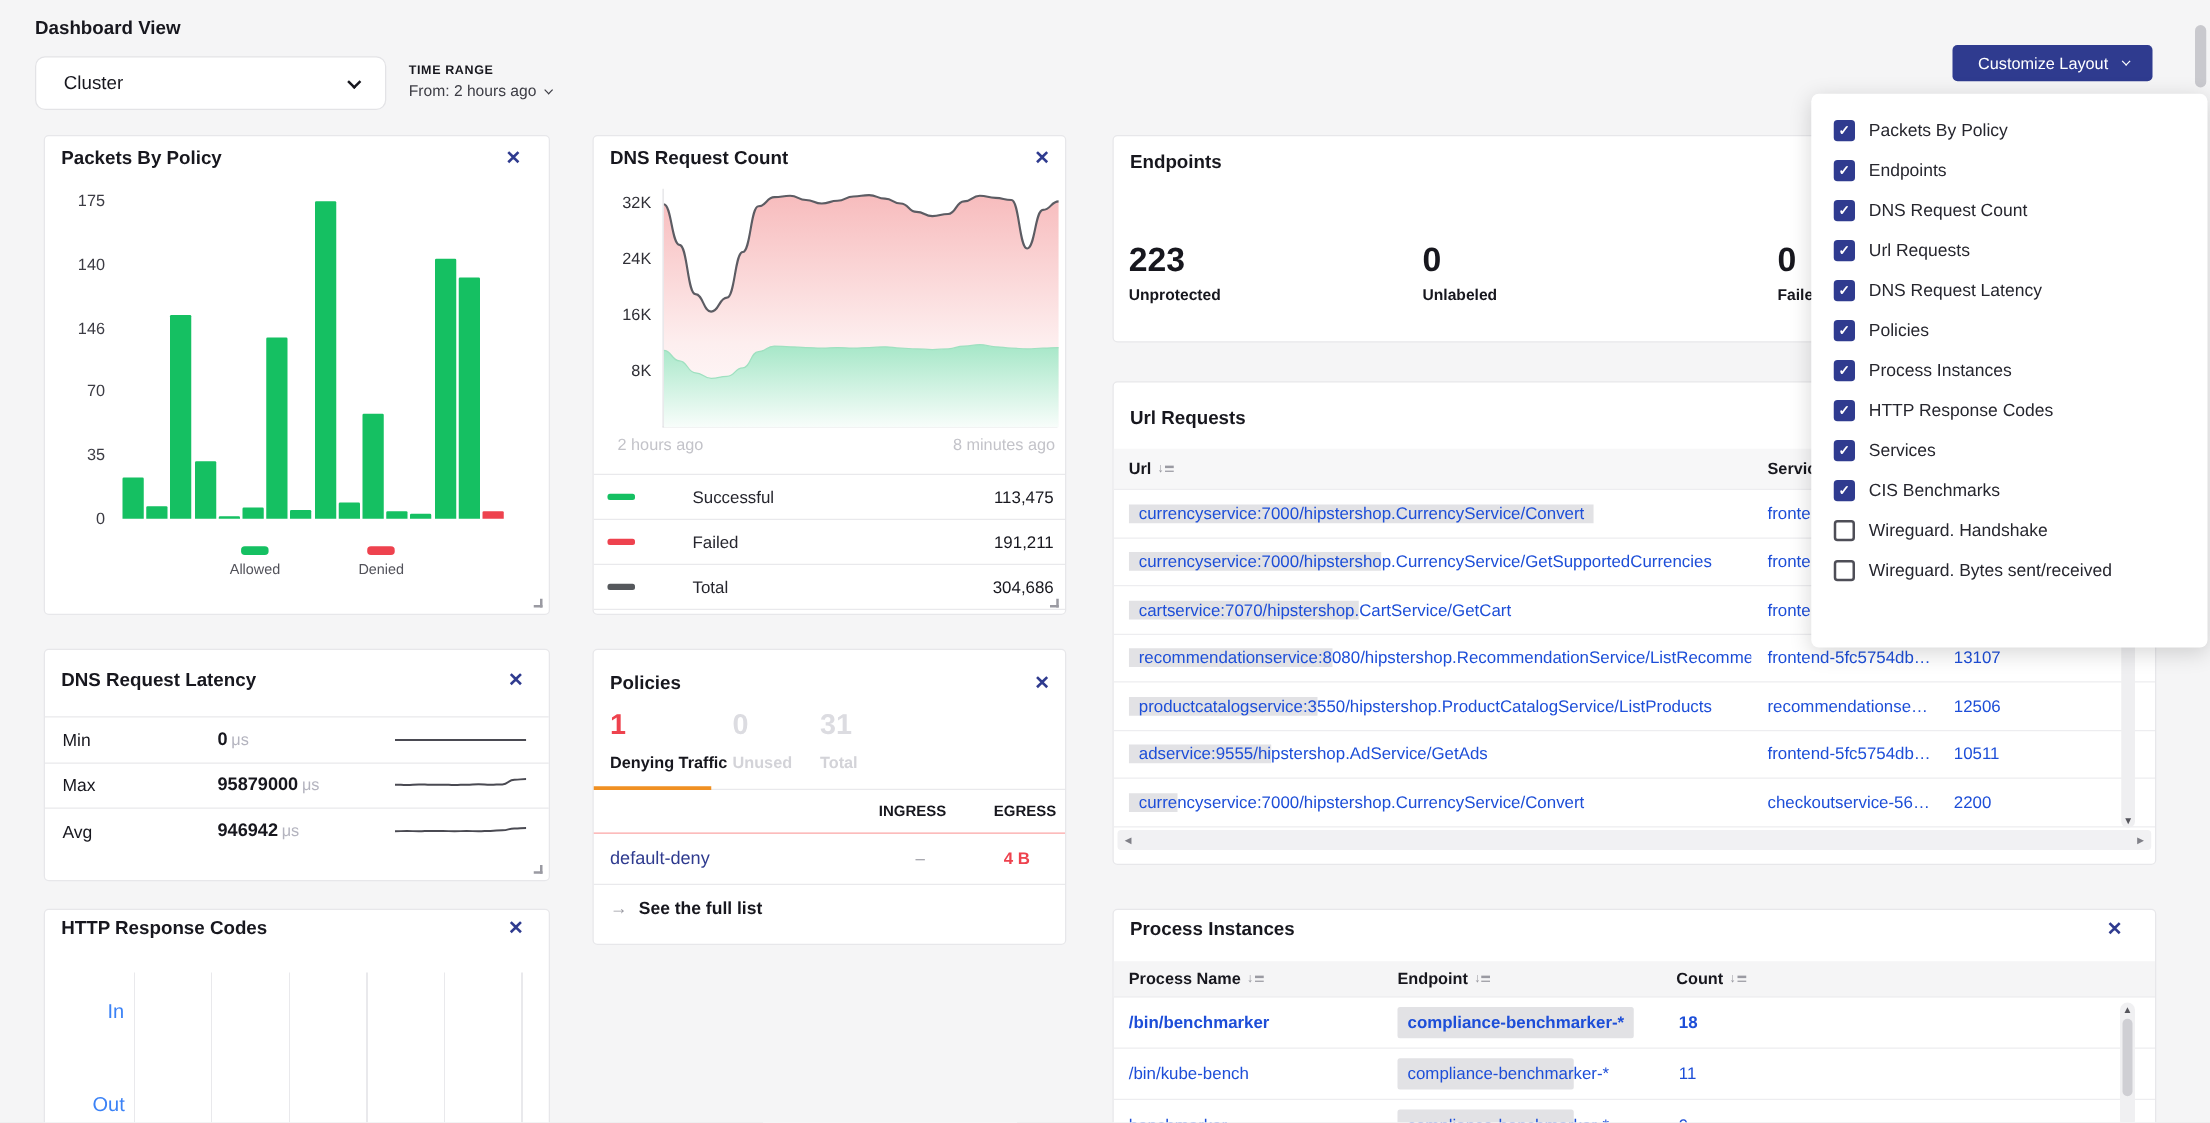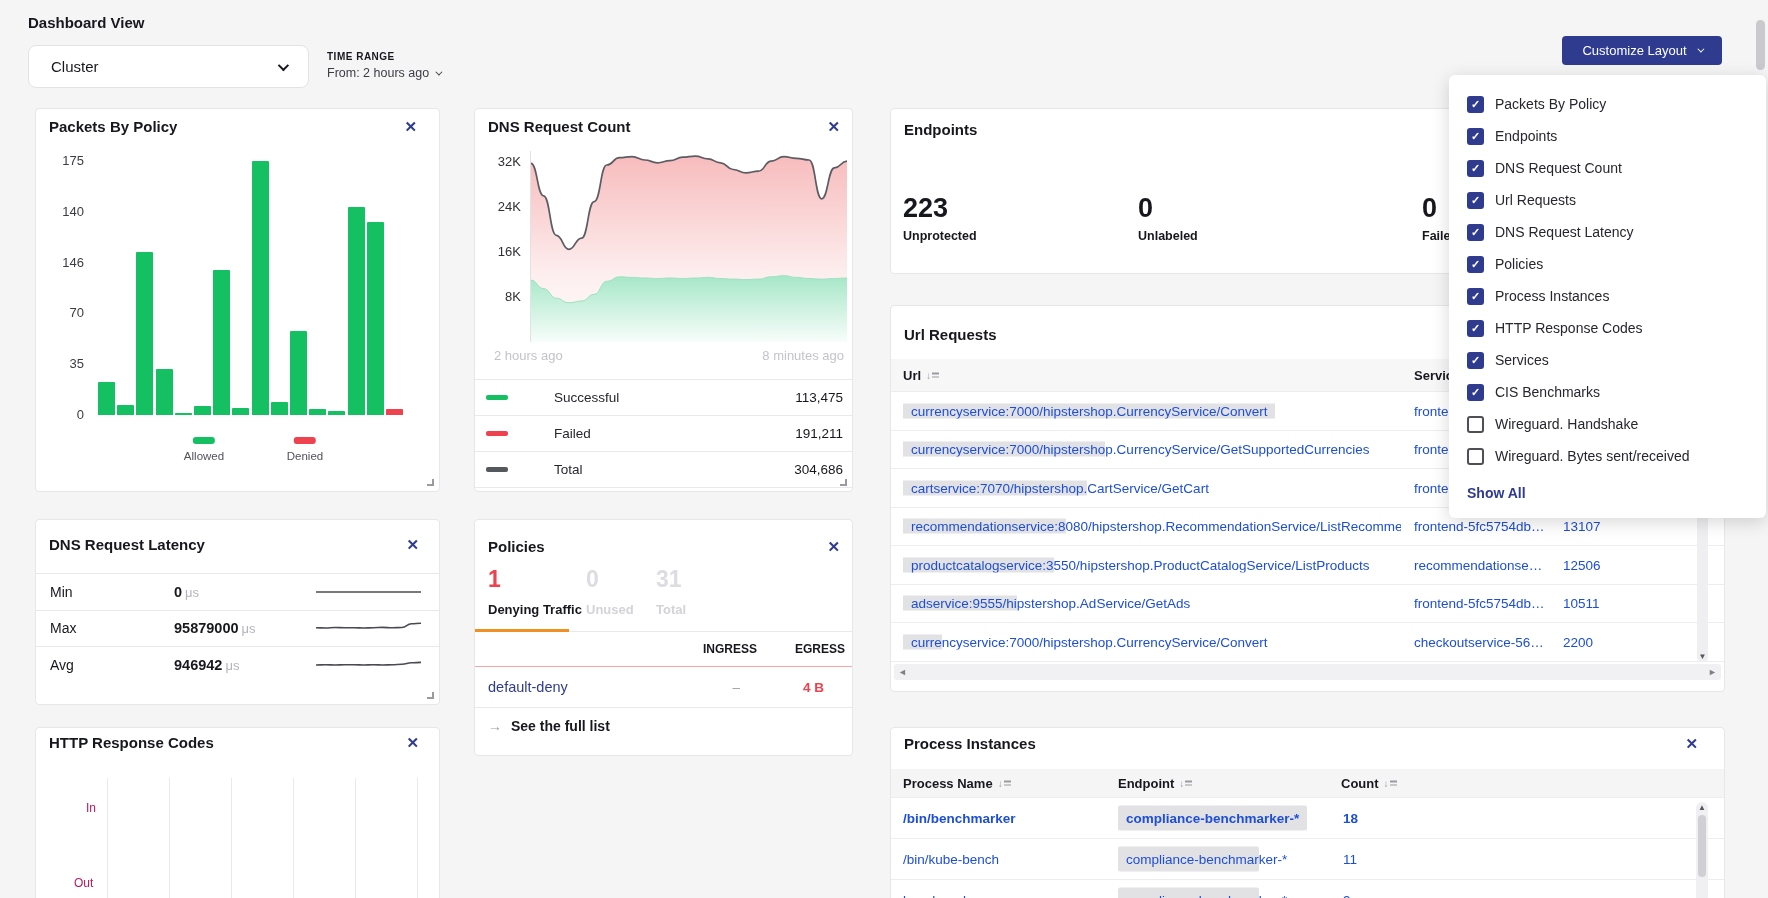--- a/index.html
+++ b/index.html
@@ -109,21 +109,21 @@
   .pol-row{position:absolute;left:0;top:146px;width:100%;height:42px;border-top:1px solid #fca5a5;border-bottom:1px solid #e9e9ec}
   .pol-row span{position:absolute;top:50%;transform:translateY(-50%)}
   .pol-name{left:13px;font-size:14.5px;color:#2f3b8f;cursor:pointer}
   .pol-ing{right:112px;font-size:13.5px;color:#9b9ba3}
   .pol-egr{right:28px;font-size:13.5px;font-weight:600;color:#ee424e}
   .pol-footer{position:absolute;left:13px;top:198px;display:flex;gap:9px;align-items:center;font-size:14px;font-weight:600;color:#17171e;cursor:pointer}
   .pol-footer .arr{color:#9b9ba3;font-weight:400}
 
   
   #http-grid{position:absolute;left:71px;top:50px;right:14px;bottom:0;background:repeating-linear-gradient(to right,#e9e9ec 0,#e9e9ec 1px,transparent 1px,transparent 62px)}
-  .http-lb{position:absolute;font-size:12px;color:#be185d}
+  .http-lb{position:absolute;font-size:16px;color:#3b82f6}
 
   
   .p-name{left:12px}
   .p-ep{left:227px}
   .p-cnt{left:452px}
   .proc-vscroll{position:absolute;right:16px;top:74px;width:12px;height:100px;background:#f0f0f2;border-radius:6px;z-index:2}
   .vs-up{position:absolute;top:1px;left:0;width:100%;text-align:center;font-size:8px;color:#55555c}
   .vs-thumb{position:absolute;top:13px;left:2px;width:8px;height:62px;background:#cfcfd4;border-radius:4px}
 </style>
 </head>
@@ -499,16 +499,15 @@
         </div>
         <div class="menu-item">
           <span class="checkbox unchecked"></span>
           <span class="menu-label">Wireguard. Handshake</span>
         </div>
         <div class="menu-item">
           <span class="checkbox unchecked"></span>
           <span class="menu-label">Wireguard. Bytes sent/received</span>
         </div>
       </div>
-    <div class="show-all">Show All</div>
   </div>
 
 </div>
 
 </body></html>

